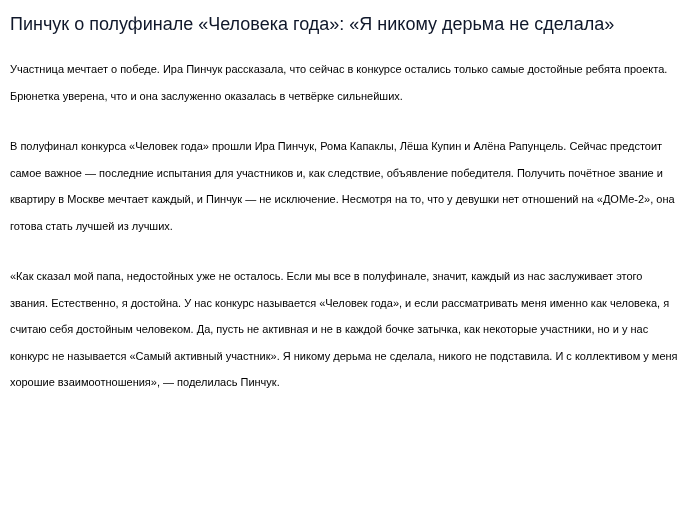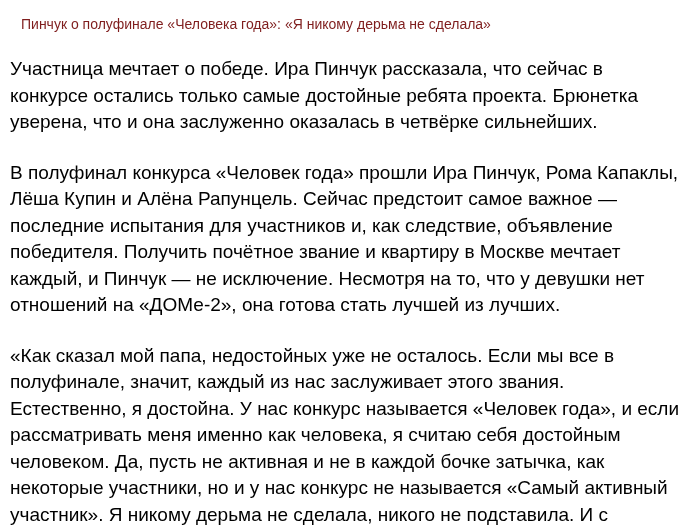--- a/index.html
+++ b/index.html
@@ -12,29 +12,29 @@
     height: 531px;
     font-family: "Liberation Sans", sans-serif;
     color: #000000;
     overflow: hidden;
   }
   .article {
     padding: 14px 18px 0 10px;
     box-sizing: border-box;
   }
   .article-title {
-    font-size: 14px;
+    font-size: 18px;
     line-height: 20px;
-    color: #7f1d1d;
-    margin: 0 0 22px 11px;
+    color: #0f172a;
+    margin: 0 0 22px 0;
     font-weight: normal;
     white-space: nowrap;
   }
   .article-paragraph {
-    font-size: 19px;
+    font-size: 11px;
     line-height: 26.5px;
     margin: 0 0 24px 0;
     text-align: left;
     color: #000000;
   }
   .article-paragraph:last-child {
     margin-bottom: 8px;
   }
 </style>
 </head>

